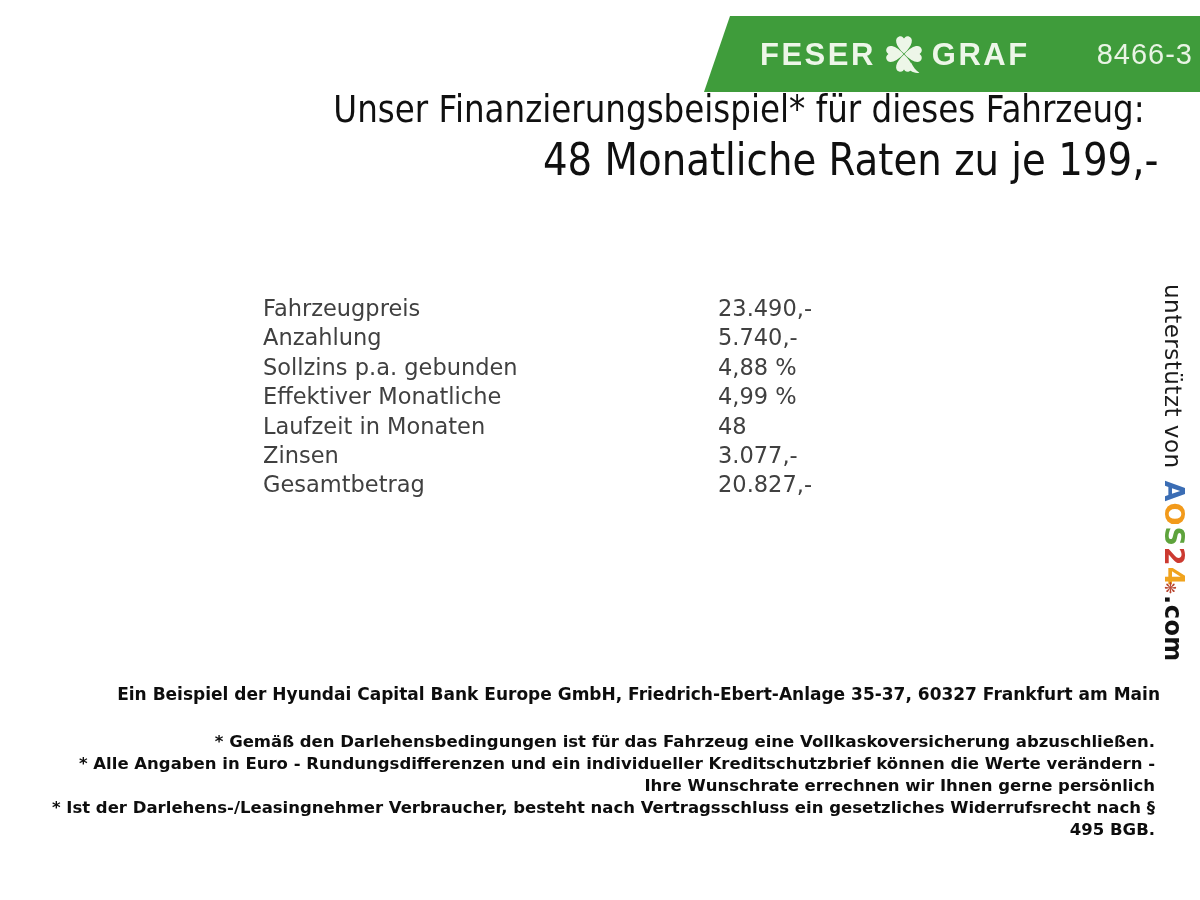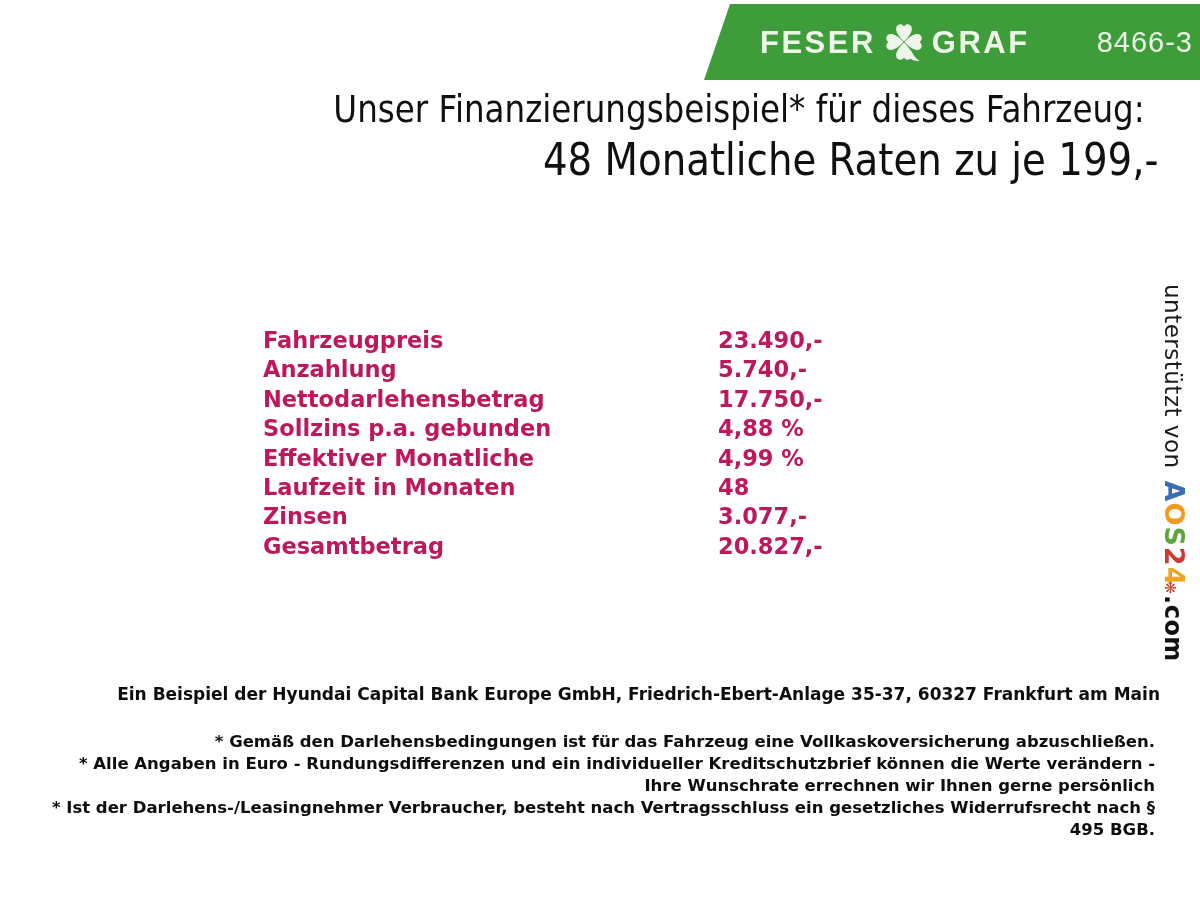--- a/index.html
+++ b/index.html
@@ -3,21 +3,21 @@
 <meta charset="utf-8">
 <style>
   html,body{margin:0;padding:0;background:#ffffff;}
   .page{
     position:relative;width:1200px;height:900px;background:#ffffff;overflow:hidden;
     font-family:"DejaVu Sans",sans-serif;color:#111;
   }
 
   
   .banner{
-    position:absolute;top:4px;left:704px;width:496px;height:76px;
+    position:absolute;top:16px;left:704px;width:496px;height:76px;
     background:#3f9c3b;
     clip-path:polygon(26px 0,100% 0,100% 100%,0 100%);
     display:flex;align-items:center;
     font-family:"Liberation Sans",sans-serif;
   }
   .brand-group{display:flex;align-items:center;margin-left:56px;}
   .brand-word{
     color:#edf6e8;font-weight:bold;font-size:31px;letter-spacing:2.5px;line-height:1;
   }
   .clover{width:44px;height:44px;margin:0 6px;display:block;}
@@ -26,21 +26,21 @@
     font-weight:normal;letter-spacing:1px;line-height:1;
   }
 
   
   .title-wrap{position:absolute;top:88px;left:0;width:100%;text-align:right;}
   .title-line1{margin:0;font-weight:normal;font-size:37px;color:#101010;line-height:1.2;}
   .title-line2{margin:2px 0 0 0;font-weight:normal;font-size:44px;color:#101010;line-height:1.2;}
   .condensed{display:inline-block;transform:scaleX(0.88);transform-origin:center;white-space:nowrap;}
 
   
-  .finance-table{position:absolute;left:263px;top:326px;font-size:22.5px;color:#be185d;font-weight:bold;}
+  .finance-table{position:absolute;left:263px;top:294px;font-size:22.5px;color:#404040;}
   .f-row{display:flex;line-height:29.4px;}
   .f-label{width:455px;}
   .f-value{}
 
   
   .vertical-credit{
     position:absolute;top:284px;left:1190px;
     transform-origin:0 0;transform:rotate(90deg);
     white-space:nowrap;font-size:23px;color:#1b1b1b;letter-spacing:0.5px;
   }
@@ -92,24 +92,20 @@
   <div class="finance-table">
     <div class="f-row">
       <span class="f-label">Fahrzeugpreis</span>
       <span class="f-value">23.490,-</span>
     </div>
     <div class="f-row">
       <span class="f-label">Anzahlung</span>
       <span class="f-value">5.740,-</span>
     </div>
     <div class="f-row">
-      <span class="f-label">Nettodarlehensbetrag</span>
-      <span class="f-value">17.750,-</span>
-    </div>
-    <div class="f-row">
       <span class="f-label">Sollzins p.a. gebunden</span>
       <span class="f-value">4,88 %</span>
     </div>
     <div class="f-row">
       <span class="f-label">Effektiver Monatliche</span>
       <span class="f-value">4,99 %</span>
     </div>
     <div class="f-row">
       <span class="f-label">Laufzeit in Monaten</span>
       <span class="f-value">48</span>

